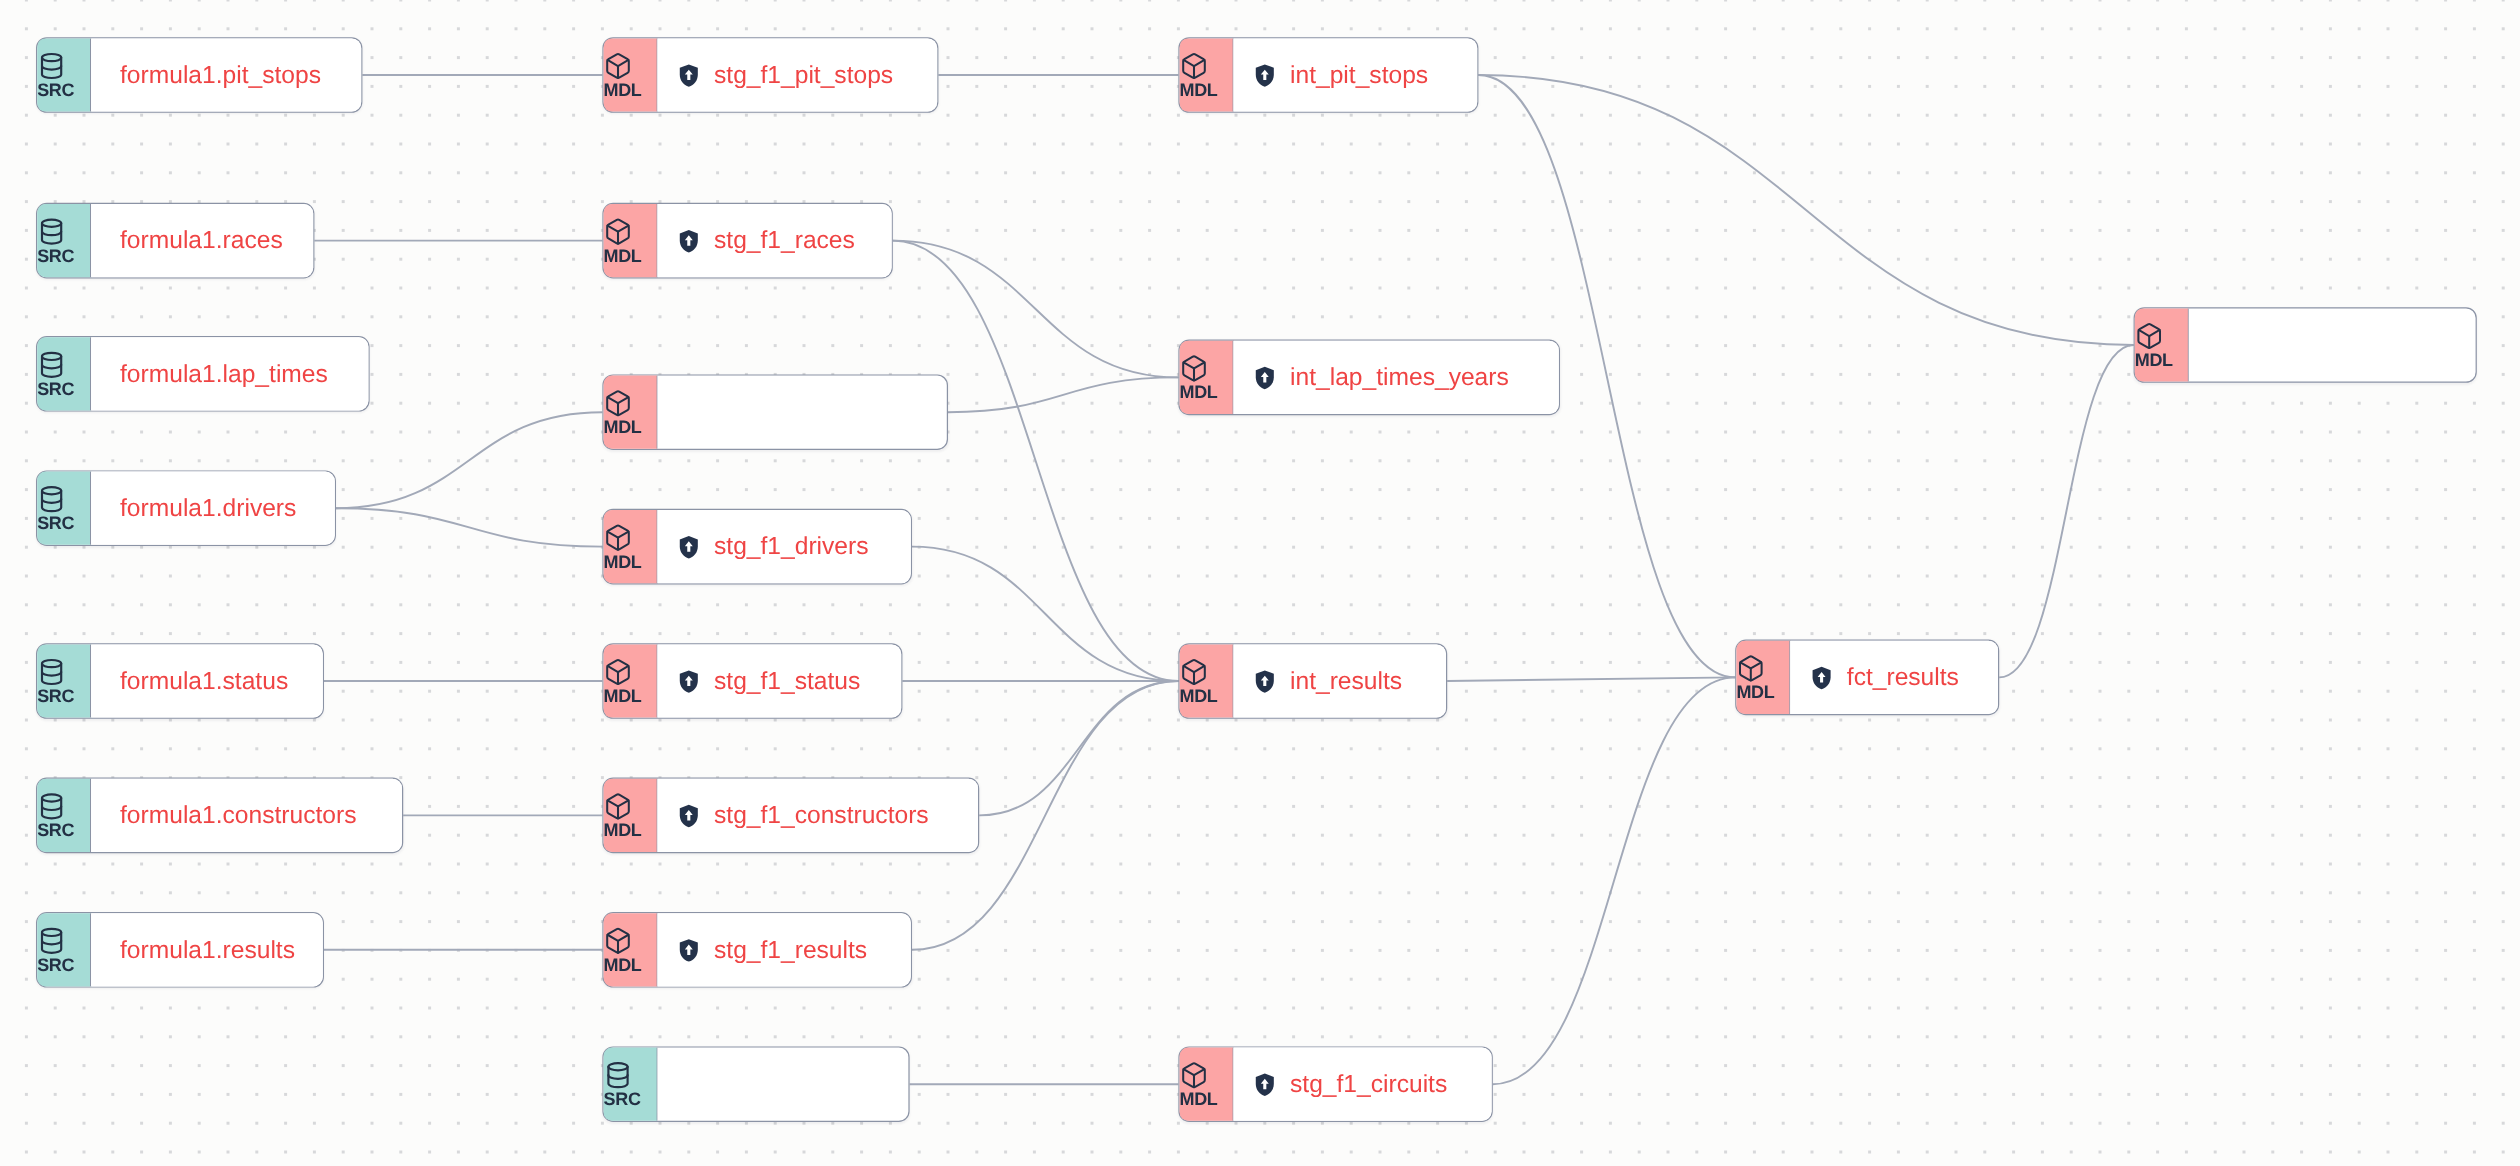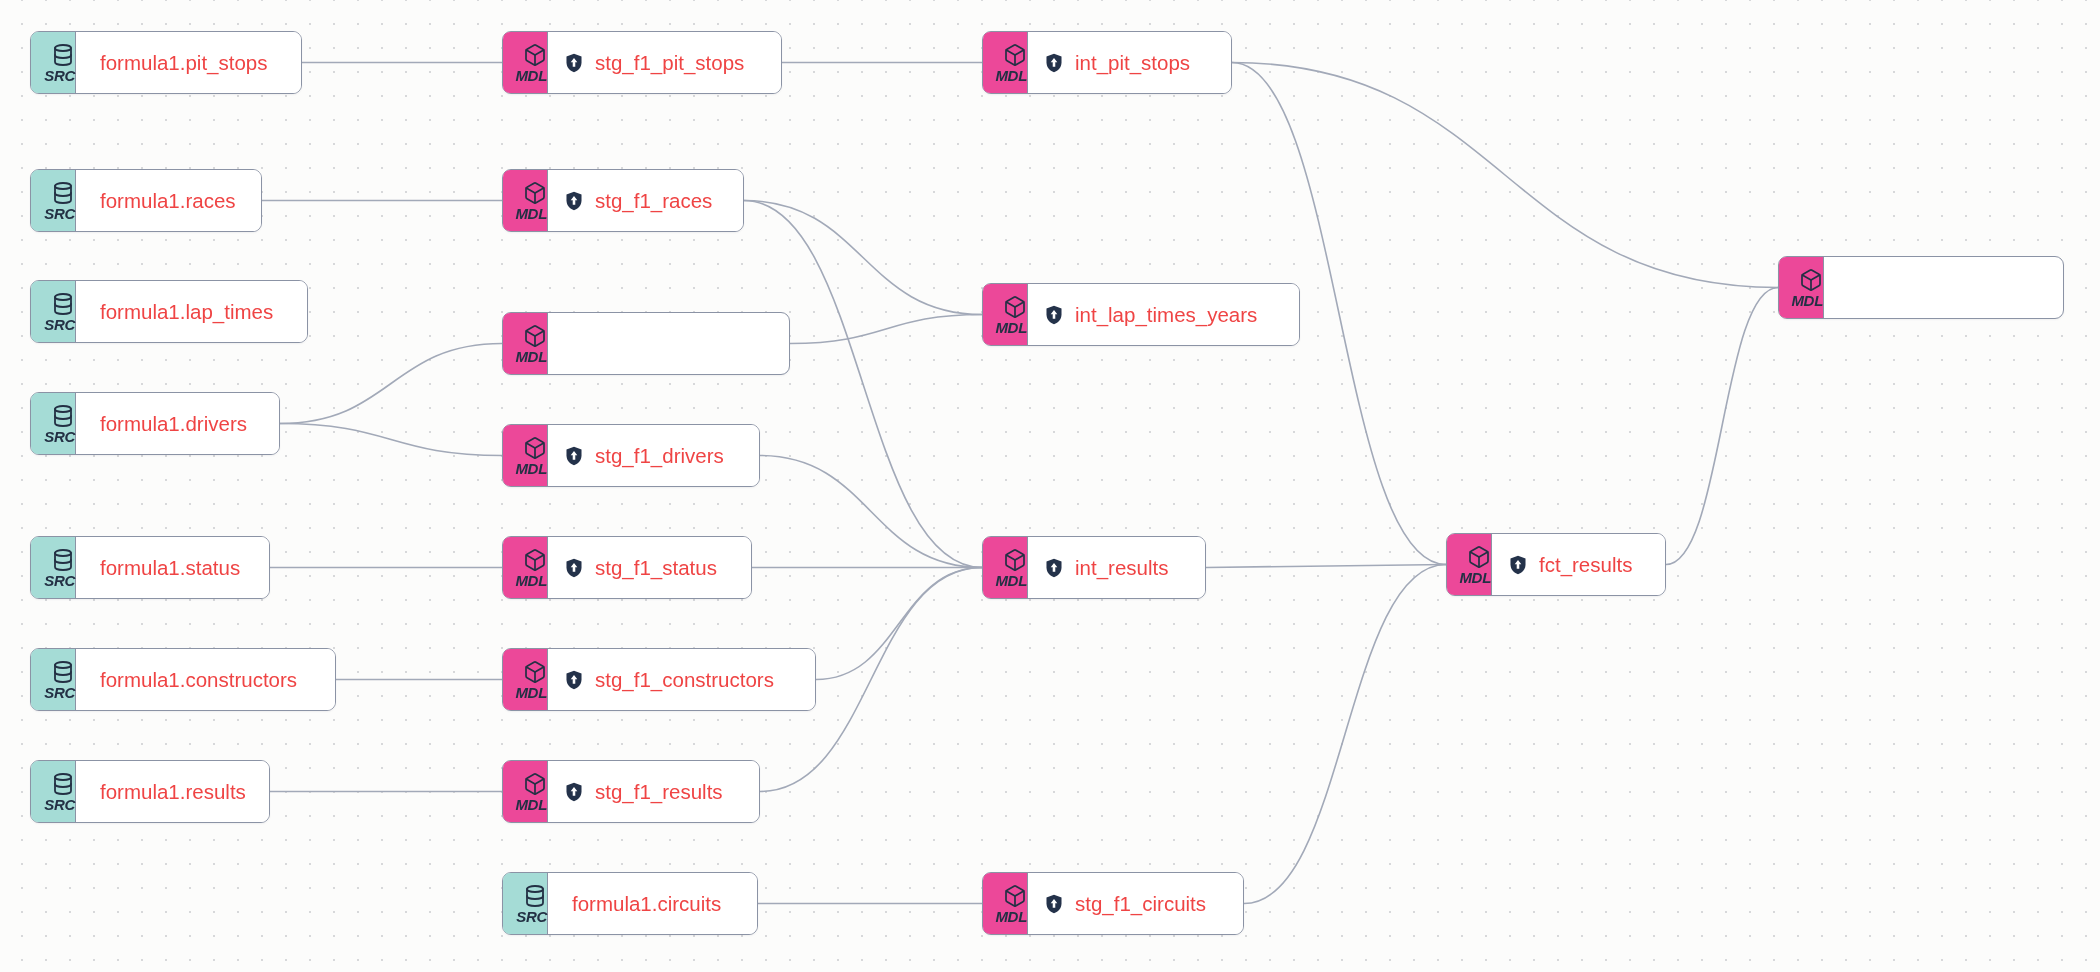--- a/index.html
+++ b/index.html
@@ -20,25 +20,25 @@
   path.edge{fill:none;stroke:#a2a9b8;stroke-width:1.6px;}
   .node{
     position:absolute;display:flex;box-sizing:border-box;
     height:63px;background:#ffffff;
     border:1.5px solid #8b93a5;border-radius:9px;
     box-shadow:0 1px 2px rgba(30,42,65,0.06);
     cursor:pointer;
   }
   .badge{
     width:44px;flex:0 0 44px;display:flex;flex-direction:column;
-    align-items:flex-end;justify-content:center;gap:0px;
-    border-right:1.5px solid #8b93a5;border-radius:7px 0 0 7px;font-style:italic;
+    align-items:flex-start;justify-content:center;gap:0px;
+    border-right:1.5px solid #8b93a5;border-radius:7px 0 0 7px;
   }
   .node.source .badge{background:#a5dcd6;}
-  .node.model  .badge{background:#ec4899;}
+  .node.model  .badge{background:#fca5a5;}
   .badge .blabel{
     font-size:15px;font-weight:600;color:#233044;line-height:1;
     letter-spacing:-0.3px;margin-top:1px;
   }
   .badge .bicon{display:block;height:24px;}
   .body{
     flex:1;display:flex;align-items:center;gap:10px;
     padding:0 18px 0 15px;border-radius:0 8px 8px 0;background:#ffffff;
     white-space:nowrap;
   }
@@ -183,23 +183,20 @@
         <div class="badge">
           <span>
             <svg class="bicon" width="24" height="24" viewBox="0 0 24 24" fill="none" stroke="#233044" stroke-width="1.8" stroke-linecap="round" stroke-linejoin="round">
               <ellipse cx="12" cy="5" rx="8" ry="3"></ellipse>
               <path d="M4 5v14c0 1.66 3.58 3 8 3s8-1.34 8-3V5"></path>
               <path d="M4 12c0 1.66 3.58 3 8 3s8-1.34 8-3"></path>
             </svg>
           </span>
           <span class="blabel">SRC</span>
         </div>
-        <div class="body">
-          <span class="nlabel">formula1.circuits</span>
-        </div>
       </div>
       <div class="node model" style="left: 502px; top: 31px; width: 280px; height: 63px;">
         <div class="badge">
           <span>
             <svg class="bicon" width="24" height="24" viewBox="0 0 24 24" fill="none" stroke="#233044" stroke-width="1.7" stroke-linecap="round" stroke-linejoin="round">
               <path d="M21 16V8a2 2 0 0 0-1-1.73l-7-4a2 2 0 0 0-2 0l-7 4A2 2 0 0 0 3 8v8a2 2 0 0 0 1 1.73l7 4a2 2 0 0 0 2 0l7-4A2 2 0 0 0 21 16z"></path>
               <polyline points="3.27 6.96 12 12.01 20.73 6.96"></polyline>
               <line x1="12" y1="22.08" x2="12" y2="12"></line>
             </svg>
           </span>

